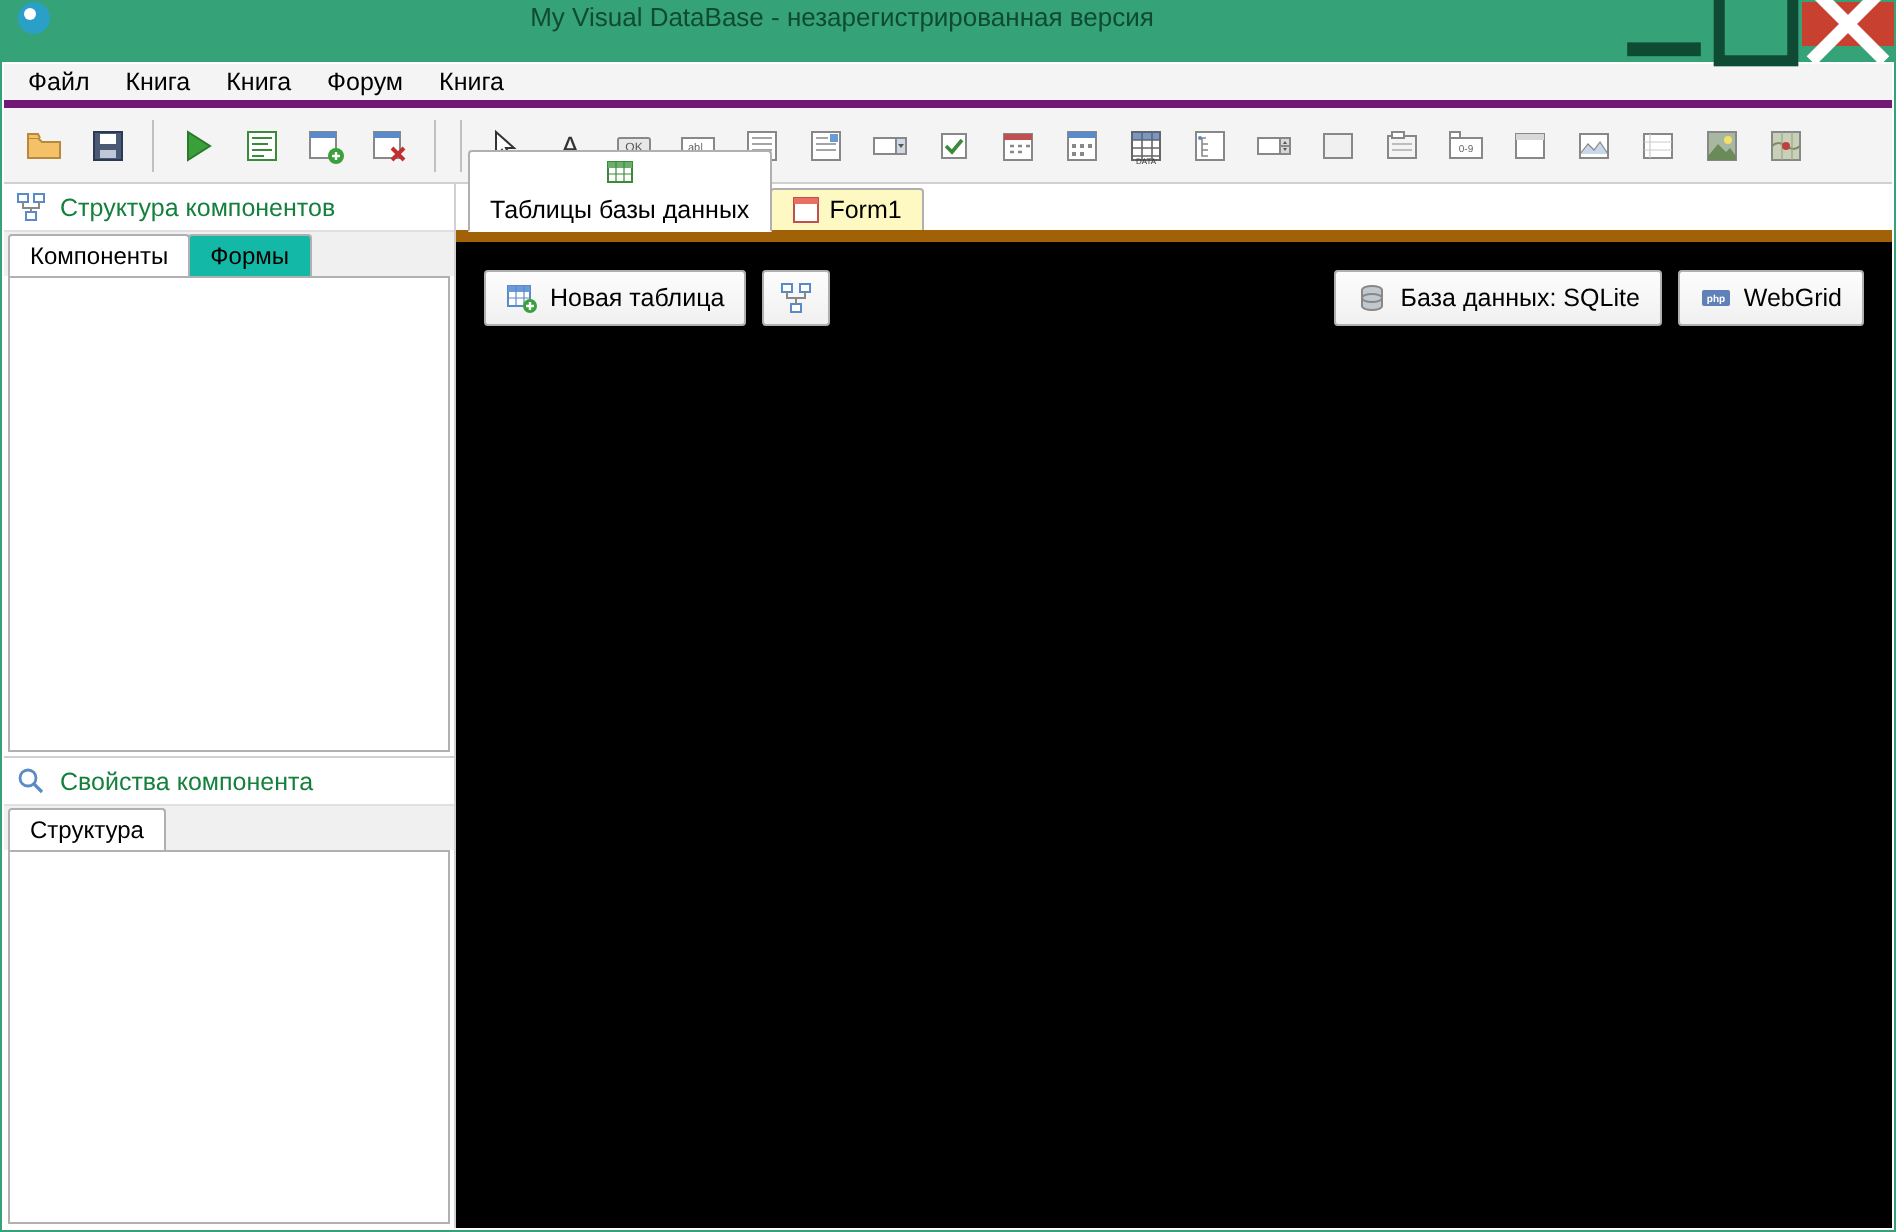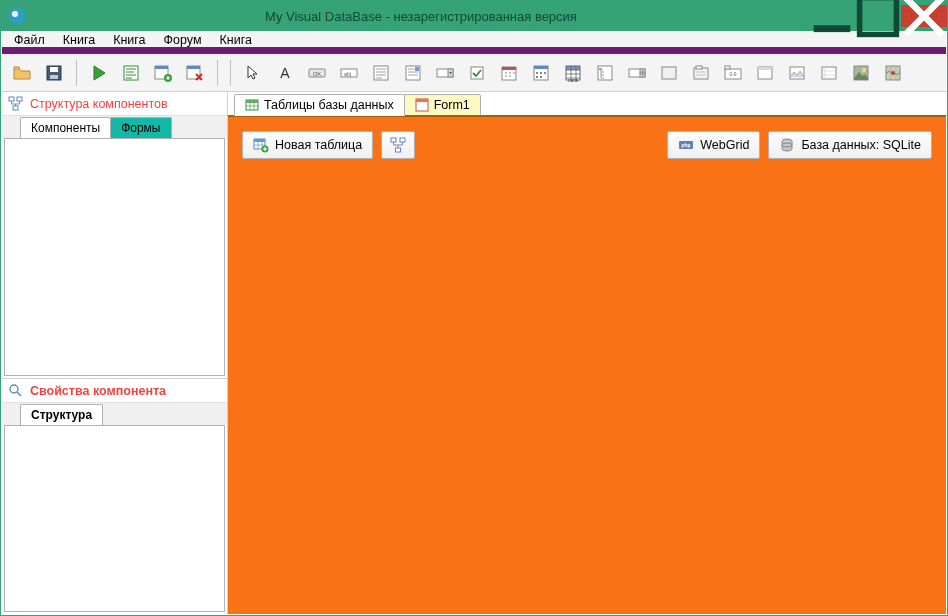--- a/index.html
+++ b/index.html
@@ -1,60 +1,60 @@
 <!DOCTYPE html>
 <html><head>
 <meta charset="utf-8">
 <style>
 * { box-sizing: border-box; margin: 0; padding: 0; font-family: "Segoe UI", Tahoma, sans-serif; }
 body { background: #35a278; width: 948px; height: 616px; overflow: hidden; }
 
 .window { position: absolute; inset: 0; border: 1px solid #35a278; display: flex; flex-direction: column; }
 
-.titlebar { height: 30px; background: #35a278; display: flex; align-items: center; color: #0f4a35; font-size: 13px; position: relative; }
+.titlebar { height: 30px; background: #35a278; display: flex; align-items: flex-start; color: #0f4a35; font-size: 13px; position: relative; }
 .titlebar .app-icon { width: 16px; height: 16px; margin: 0 8px; background: #2aa0c8; border-radius: 50%; position:relative; }
 .titlebar .app-icon::after { content:""; position:absolute; width:6px; height:6px; background:#fff; border-radius:50%; top:3px; left:3px; }
 .titlebar .title { flex: 1; text-align: center; font-size: 13px; }
 .win-controls { display: flex; height: 22px; }
 .win-btn { width: 46px; height: 22px; background: #35a278; display:flex; align-items:center; justify-content:center; color:#0f4a35; cursor: pointer; }
 .win-btn.close { background: #c84030; color:#fff; }
 
 .client { flex:1; background:#fff; display:flex; flex-direction:column; border: 1px solid #fff; }
 
-.menubar { height: 22px; background: #f4f4f4; display:flex; align-items:center; font-size:12.5px; padding: 0 4px; gap:2px; border-bottom:7px solid #701a75; }
+.menubar { height: 22px; background: #f4f4f4; display:flex; align-items:center; font-size:12.5px; padding: 0 4px; gap:2px; border-bottom:4px solid #701a75; }
 .menu-item { padding: 2px 8px; cursor: pointer; }
 
 .toolbar { height: 38px; background:#f4f4f4; display:flex; align-items:center; padding: 0 6px; gap:4px; border-bottom:1px solid #d0d0d0; }
 .tool-sep { width:1px; height:26px; background:#c0c0c0; margin: 0 4px; }
 .tool-btn { width:28px; height:28px; display:flex; align-items:center; justify-content:center; cursor:pointer; border:1px solid transparent; border-radius:2px; }
 .tool-btn svg { width:20px; height:20px; }
 
 .body-area { flex:1; display:flex; min-height:0; }
 
 .left-panel { width:226px; background:#fff; border-right:1px solid #d0d0d0; display:flex; flex-direction:column; }
-.panel-header { height:24px; display:flex; align-items:center; gap:6px; padding:0 6px; font-size:12.5px; border-bottom:1px solid #e0e0e0; color:#ef4444; }
+.panel-header { height:24px; display:flex; align-items:center; gap:6px; padding:0 6px; font-size:12.5px; border-bottom:1px solid #e0e0e0; color:#15803d; }
 .panel-header svg { width:16px; height:16px; }
 
-.tabs { height:22px; display:flex; align-items:flex-end; background:#f0f0f0; padding-left:18px; }
+.tabs { height:22px; display:flex; align-items:flex-end; background:#f0f0f0; padding-left:2px; }
 .tab { padding:3px 10px; font-size:12px; border:1px solid #b0b0b0; background:#fff; margin-right:-1px; position:relative; cursor:pointer; border-bottom:none; border-top-left-radius:2px; border-top-right-radius:2px; }
 .tab.active { background:#fff; z-index:2; }
 .tab.inactive { background:#14b8a6; }
 .tab-content { flex:1; background:#fff; border:1px solid #b0b0b0; margin:0 2px 2px 2px; }
 
 .component-area { flex:1; display:flex; flex-direction:column; min-height:0; }
-.props-area { height:236px; display:flex; flex-direction:column; border-top:1px solid #d0d0d0;font-weight:bold; }
+.props-area { height:236px; display:flex; flex-direction:column; border-top:1px solid #d0d0d0; }
 
 .main-area { flex:1; background:#fff; display:flex; flex-direction:column; }
 .main-tabs { height:24px; display:flex; align-items:flex-end; padding-left:6px; gap:0; }
 .main-tab { display:flex; align-items:center; gap:5px; padding:3px 10px; font-size:12.5px; border:1px solid #b0b0b0; background:#fff; cursor:pointer; margin-right:-1px; border-top-left-radius:2px; border-top-right-radius:2px; }
-.main-tab.active { border-bottom:1px solid #fff; position:relative; z-index:2; }
+.main-tab.active { border-bottom:1px solid #fff; position:relative; z-index:2;flex-direction:column; }
 .main-tab.inactive { background:#fef9c3; border-bottom:1px solid #b0b0b0; }
 .main-tab svg { width:14px; height:14px; }
 
-.main-content { flex:1; background:#f97316; border-top:2px solid #a16207; margin-top:-1px; padding:14px; position:relative; }
+.main-content { flex:1; background:#000000; border-top:6px solid #a16207; margin-top:-1px; padding:14px; position:relative; }
 
 .content-toolbar { display:flex; gap:8px; align-items:center; }
 .content-btn { display:flex; align-items:center; gap:6px; padding:4px 10px; font-size:12.5px; border:1px solid #b0b0b0; background:linear-gradient(#fdfdfd,#f0f0f0); cursor:pointer; border-radius:2px; height:28px; }
 .content-btn.icon-only { padding:4px 8px; }
 .content-btn svg { width:16px; height:16px; }
 .spacer { flex:1; }
 </style>
 </head>
 <body>
 
@@ -346,33 +346,33 @@
               <svg viewBox="0 0 16 16">
                   <rect x="1" y="1" width="5" height="4" fill="#fff" stroke="#5a8ac8"></rect>
                   <rect x="10" y="1" width="5" height="4" fill="#fff" stroke="#5a8ac8"></rect>
                   <rect x="5.5" y="11" width="5" height="4" fill="#fff" stroke="#5a8ac8"></rect>
                   <path d="M3.5 5 v3 h9 v-3 M8 8 v3" stroke="#888" fill="none"></path>
                 </svg>
             </div>
             <div class="spacer"></div>
             <div class="content-btn">
               <svg viewBox="0 0 16 16">
-                  <rect x="1" y="4" width="14" height="8" rx="1" fill="#6080b8"></rect>
-                  <text x="8" y="10" font-size="5" text-anchor="middle" fill="#fff" font-weight="bold">php</text>
-                </svg>
-              <span>WebGrid</span>
-            </div>
-            <div class="content-btn">
-              <svg viewBox="0 0 16 16">
                   <ellipse cx="8" cy="4" rx="5" ry="2" fill="#c0c8d0" stroke="#888"></ellipse>
                   <path d="M3 4 v8 a5 2 0 0 0 10 0 v-8" fill="#c0c8d0" stroke="#888"></path>
                   <ellipse cx="8" cy="8" rx="5" ry="2" fill="none" stroke="#888"></ellipse>
                 </svg>
               <span>База данных: SQLite</span>
             </div>
+            <div class="content-btn">
+              <svg viewBox="0 0 16 16">
+                  <rect x="1" y="4" width="14" height="8" rx="1" fill="#6080b8"></rect>
+                  <text x="8" y="10" font-size="5" text-anchor="middle" fill="#fff" font-weight="bold">php</text>
+                </svg>
+              <span>WebGrid</span>
+            </div>
           </div>
         </div>
       </div>
 
     </div>
 
   </div>
 </div>
 
 </body></html>

